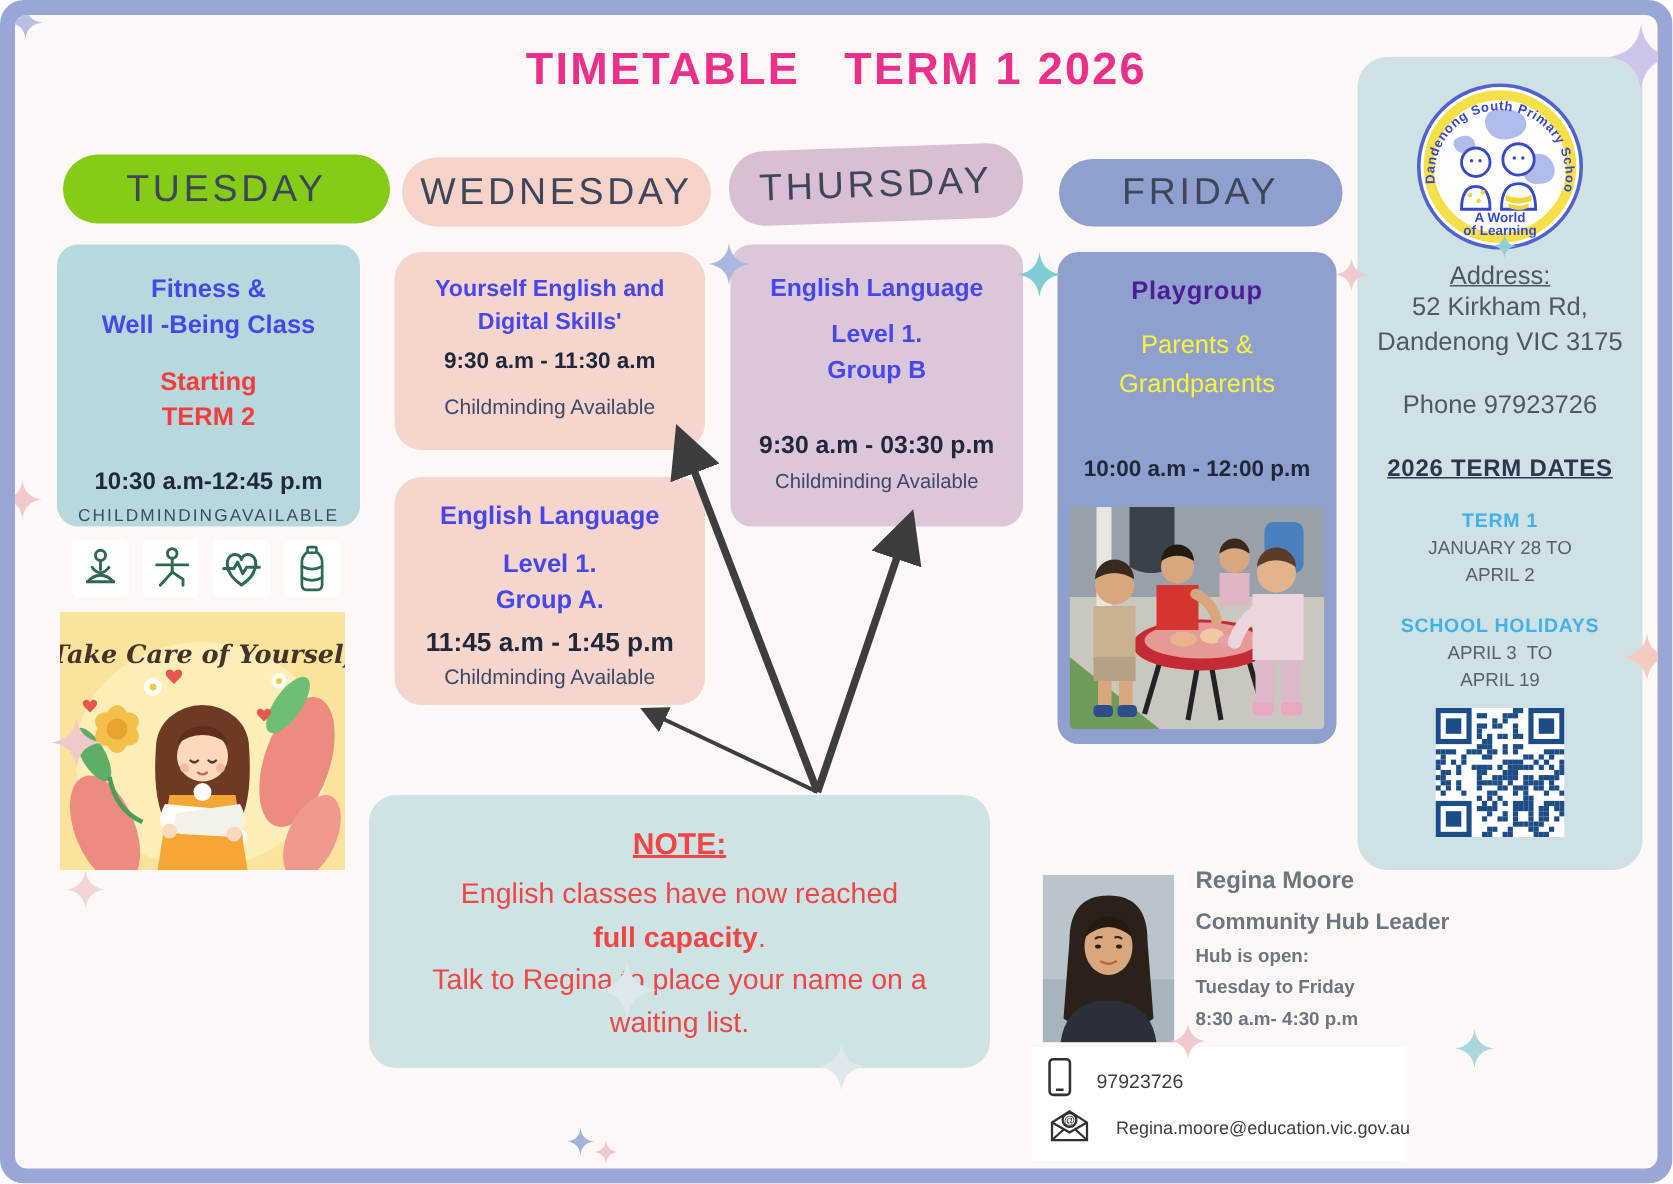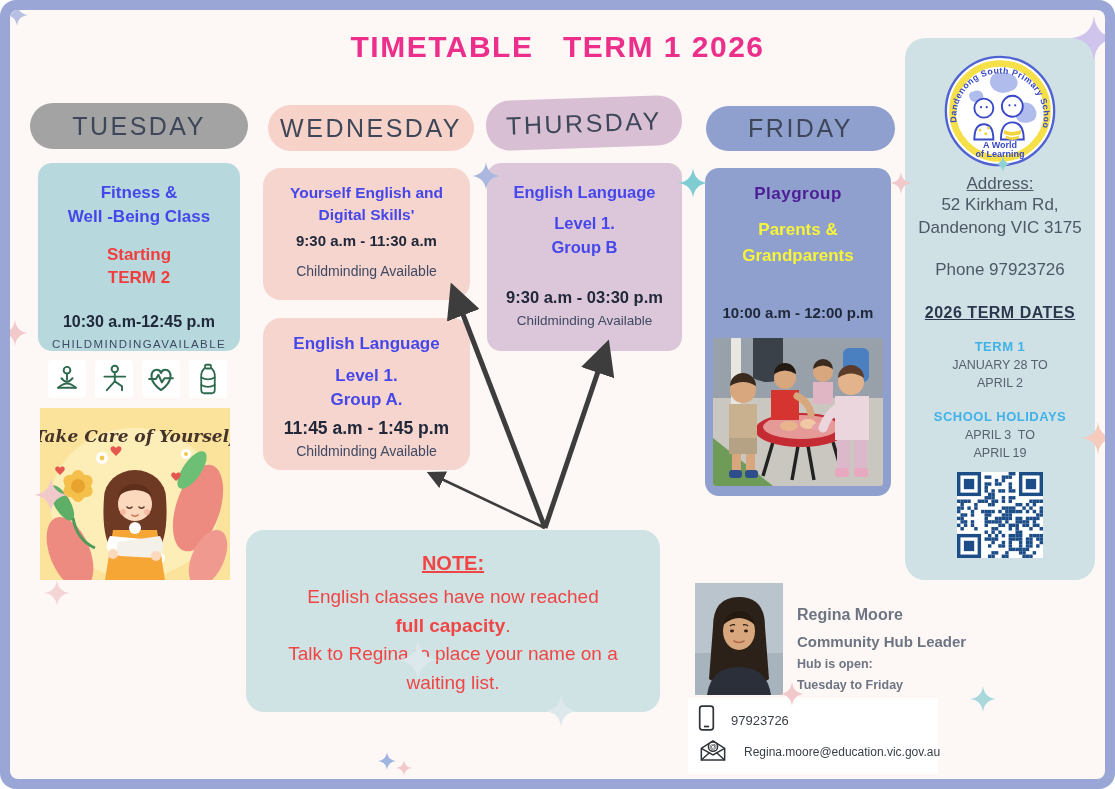--- a/index.html
+++ b/index.html
@@ -43,62 +43,62 @@
   .wed2-child { margin-top:4px; font-size:14px; }
 
   .thu-card { left:477px; top:153px; width:195px; height:188px; background:#dcc7da; padding-top:20px; }
   .thu-title { font-size:16.5px; font-weight:bold; }
   .thu-level { margin-top:10px; font-size:16.5px; font-weight:bold; line-height:1.45; }
   .thu-time { margin-top:28px; font-size:16.5px; }
   .thu-child { margin-top:6px; font-size:13.5px; }
 
   .fri-card { left:695px; top:158px; width:186px; height:328px; background:#8f9fce; padding-top:16px; }
   .fri-title { font-size:17px; font-weight:800; color:#4c1d95; letter-spacing:.5px; }
-  .fri-aud { margin-top:13px; font-size:17px; font-weight:700; color:#f8f43a; line-height:1.5; }
+  .fri-aud { margin-top:13px; font-size:17px; font-weight:400; color:#f8f43a; line-height:1.5; }
   .fri-time { margin-top:36px; font-size:15px; font-weight:800; color:#1f2839; }
   .fri-photo { left:8px; top:170px; width:170px; height:148px; border-radius:3px; overflow:hidden; }
 
   .sidebar { left:895px; top:28px; width:190px; height:542px; background:#cfe1e5; border-radius:20px;
     text-align:center; color:#4d5866; }
   .side-logo { margin:16px auto 6px; width:114px; height:114px; }
   .addr-label { font-size:17px; text-decoration:underline; }
   .addr-line { font-size:17px; line-height:1.35; }
   .side-phone { margin-top:20px; font-size:17px; }
   .term-head { margin-top:24px; font-size:16px; font-weight:800; color:#2c374e; text-decoration:underline; letter-spacing:.5px; }
   .term-label { margin-top:17px; font-size:13px; font-weight:800; color:#41b2e8; letter-spacing:.5px; }
   .term-dates { margin-top:2px; font-size:12.5px; color:#57606e; line-height:1.45; }
   .qr-wrap { width:86px; height:86px; margin:10px auto 0; }
 
   .note-box { left:236px; top:520px; width:414px; height:182px; background:#cfe3e4; border-radius:18px;
     text-align:center; padding-top:22px; color:#f04545; }
   .note-head { font-size:20px; font-weight:800; text-decoration:underline; }
   .note-body { margin-top:8px; font-size:19px; line-height:1.5; }
 
   .contact-photo { left:685px; top:573px; width:88px; height:112px; overflow:hidden; }
-  .contact-text { left:787px; top:596px; color:#6e7582; }
+  .contact-text { left:787px; top:569px; color:#6e7582; }
   .c-name { font-size:16px; font-weight:800; }
   .c-role { margin-top:9px; font-size:15px; font-weight:800; }
   .c-line { margin-top:7px; font-size:12.5px; font-weight:800; }
   .contact-box { left:678px; top:688px; width:250px; height:76px; background:#ffffff; padding:6px 10px; }
   .c-row { display:flex; align-items:center; gap:16px; height:32px; }
   .c-row-text { font-size:13px; color:#3a3f47; }
   .c-row-email { font-size:12px; color:#3a3f47; }
 
   .sparkle { pointer-events:none; }
   .arrows { left:0; top:0; width:1095px; height:769px; pointer-events:none; }
 </style>
 </head>
 <body>
 
 <div class="frame">
 <div class="canvas">
 
   <div class="abs page-title">TIMETABLE   TERM 1 2026</div>
 
-  <div class="abs day-pill" style="left:20px; top:93px; width:218px; background:#a3a3a3;">TUESDAY</div>
+  <div class="abs day-pill" style="left:32px; top:93px; width:218px; background:#84cc16;">TUESDAY</div>
   <div class="abs day-pill" style="left:258px; top:95px; width:206px; background:#f6d2c9;">WEDNESDAY</div>
   <div class="abs day-pill" style="left:476px; top:88px; width:196px; height:50px; background:#d8bfd4; transform:rotate(-2deg);">THURSDAY</div>
   <div class="abs day-pill" style="left:696px; top:96px; width:189px; height:45px; background:#8f9fce;">FRIDAY</div>
 
   <div class="abs card tue-card">
     <div class="tue-title blue ml">Fitness &amp;
 Well -Being Class</div>
     <div class="tue-start red ml">Starting
 TERM 2</div>
     <div class="tue-time darktime">10:30 a.m-12:45 p.m</div>

